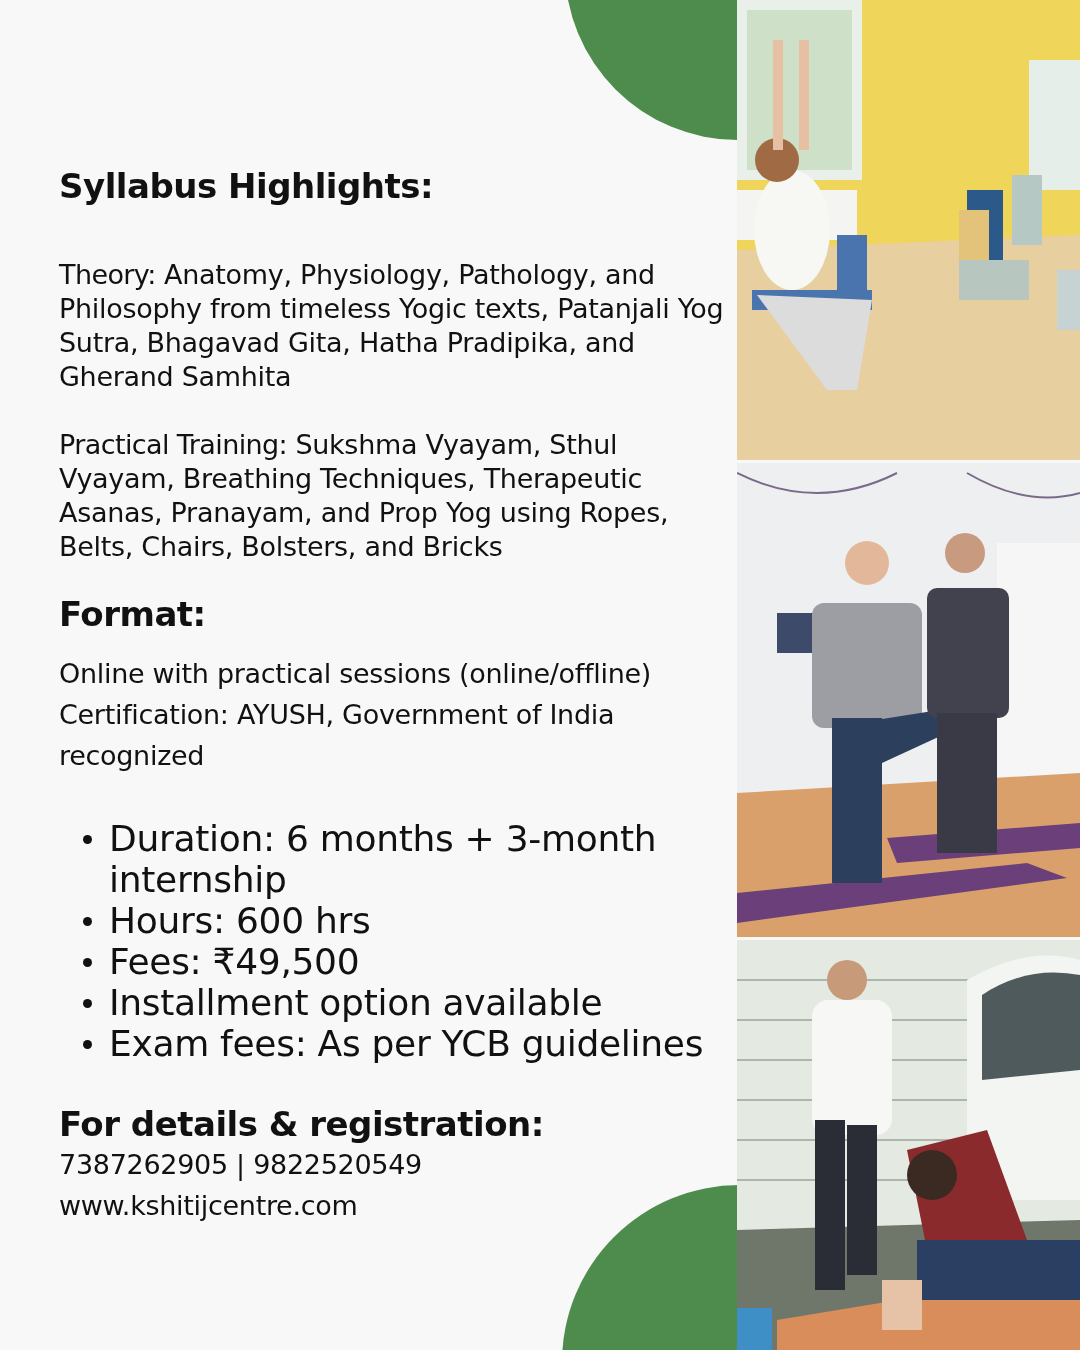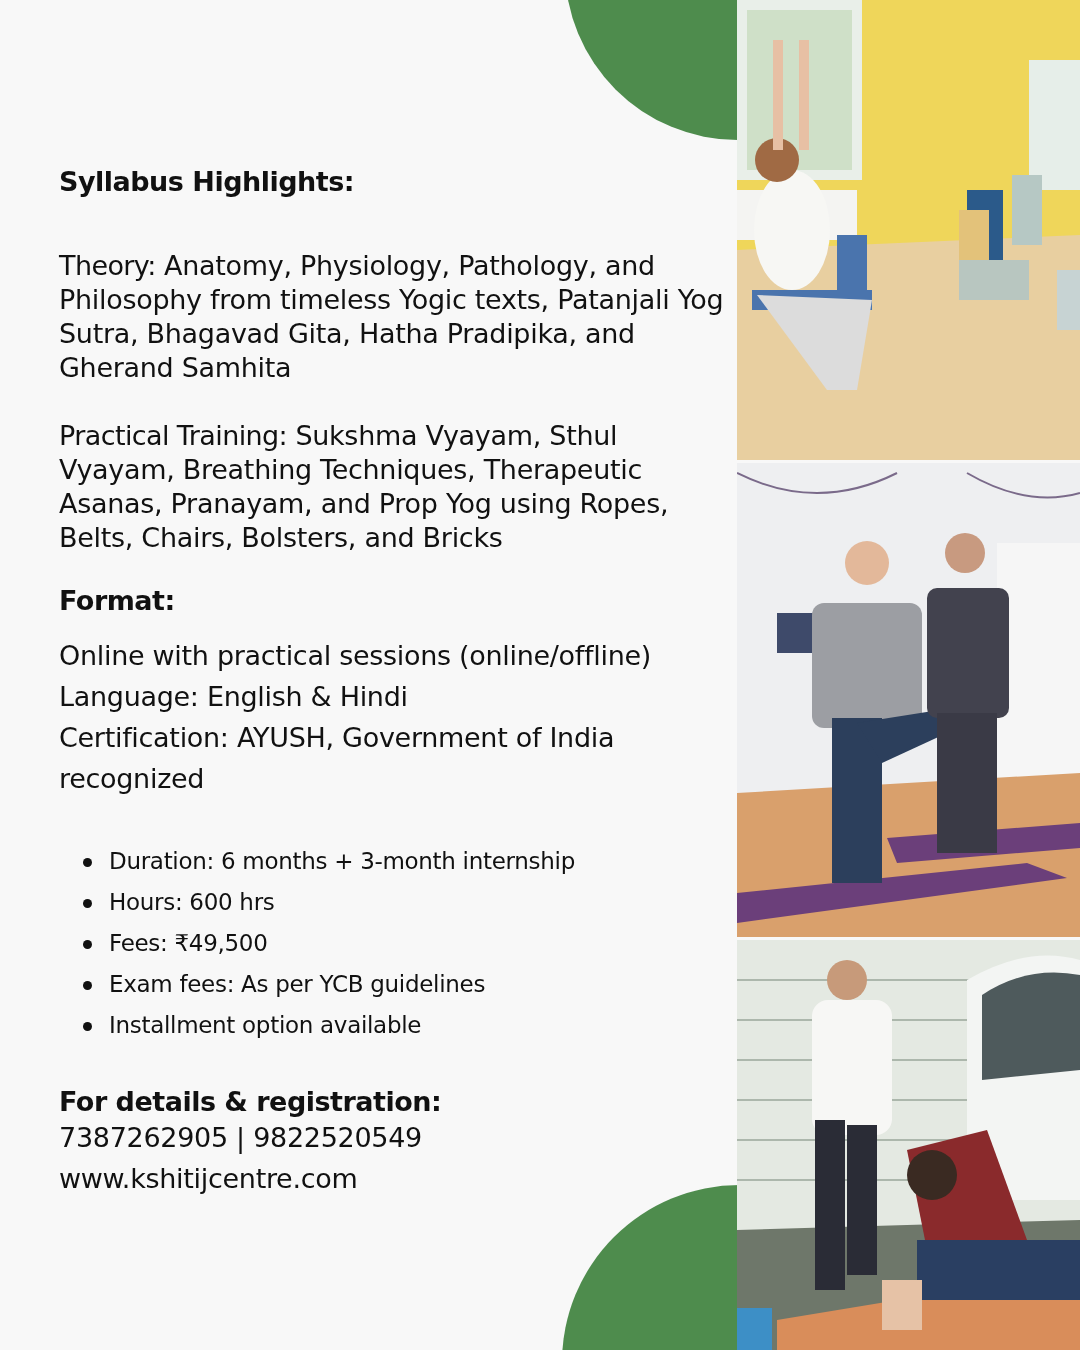--- a/index.html
+++ b/index.html
@@ -19,26 +19,26 @@
     }
     .photo { position: absolute; left: 0; width: 343px; overflow: hidden; }
     .photo1 { top: 0; height: 460px; }
     .photo2 { top: 463px; height: 474px; }
     .photo3 { top: 940px; height: 410px; }
     .photo svg { display: block; width: 100%; height: 100%; }
     .content {
       position: absolute; left: 59px; top: 166px; width: 670px;
     }
     .content p { margin: 0; }
-    .h { font-weight: bold; font-size: 27px; letter-spacing: -0.5px; }
+    .h { font-weight: bold; font-size: 34px; letter-spacing: -0.5px; }
     .para { font-size: 27px; line-height: 34px; letter-spacing: -0.3px; }
     .para b { font-weight: normal; letter-spacing: -0.6px; }
     .line { font-size: 27px; line-height: 41px; letter-spacing: -0.3px; }
     ul.details { margin: 0; padding: 0 0 0 50px; list-style: none; }
-    ul.details li { font-size: 23px; line-height: 41px; position: relative; letter-spacing: -0.3px; }
+    ul.details li { font-size: 36px; line-height: 41px; position: relative; letter-spacing: -0.3px; }
     ul.details li::before {
       content: ""; position: absolute; left: -26px; top: 17px;
       width: 9px; height: 9px; border-radius: 50%; background: #111;
     }
   </style>
 </head>
 <body>
 
 <div class="circle top"></div>
 <div class="circle bottom"></div>
@@ -114,27 +114,26 @@
 
 <div class="content">
   <p class="h">Syllabus Highlights:</p>
   <div style="height:52px"></div>
   <p class="para"><b>Theory:</b><span> Anatomy, Physiology, Pathology, and Philosophy from timeless Yogic texts, Patanjali Yog Sutra, Bhagavad Gita, Hatha Pradipika, and Gherand Samhita</span></p>
   <div style="height:34px"></div>
   <p class="para"><b>Practical Training:</b><span> Sukshma Vyayam, Sthul Vyayam, Breathing Techniques, Therapeutic Asanas, Pranayam, and Prop Yog using Ropes, Belts, Chairs, Bolsters, and Bricks</span></p>
   <div style="height:30px"></div>
   <p class="h">Format:</p>
   <p class="line" style="margin-top:19px">Online with practical sessions (online/offline)</p>
-  <p class="line">Language: English &amp; Hindi</p>
   <p class="line">Certification: AYUSH, Government of India recognized</p>
   <div style="height:38px"></div>
   <ul class="details" style="margin-top:4px">
     <li>Duration: 6 months + 3-month internship</li>
     <li>Hours: 600 hrs</li>
     <li>Fees: ₹49,500</li>
+    <li>Installment option available</li>
     <li>Exam fees: As per YCB guidelines</li>
-    <li>Installment option available</li>
   </ul>
   <div style="height:40px"></div>
   <p class="h">For details &amp; registration:</p>
   <p class="line" style="">7387262905 | 9822520549</p>
   <p class="line">www.kshitijcentre.com</p>
 </div>
 
 </body></html>

